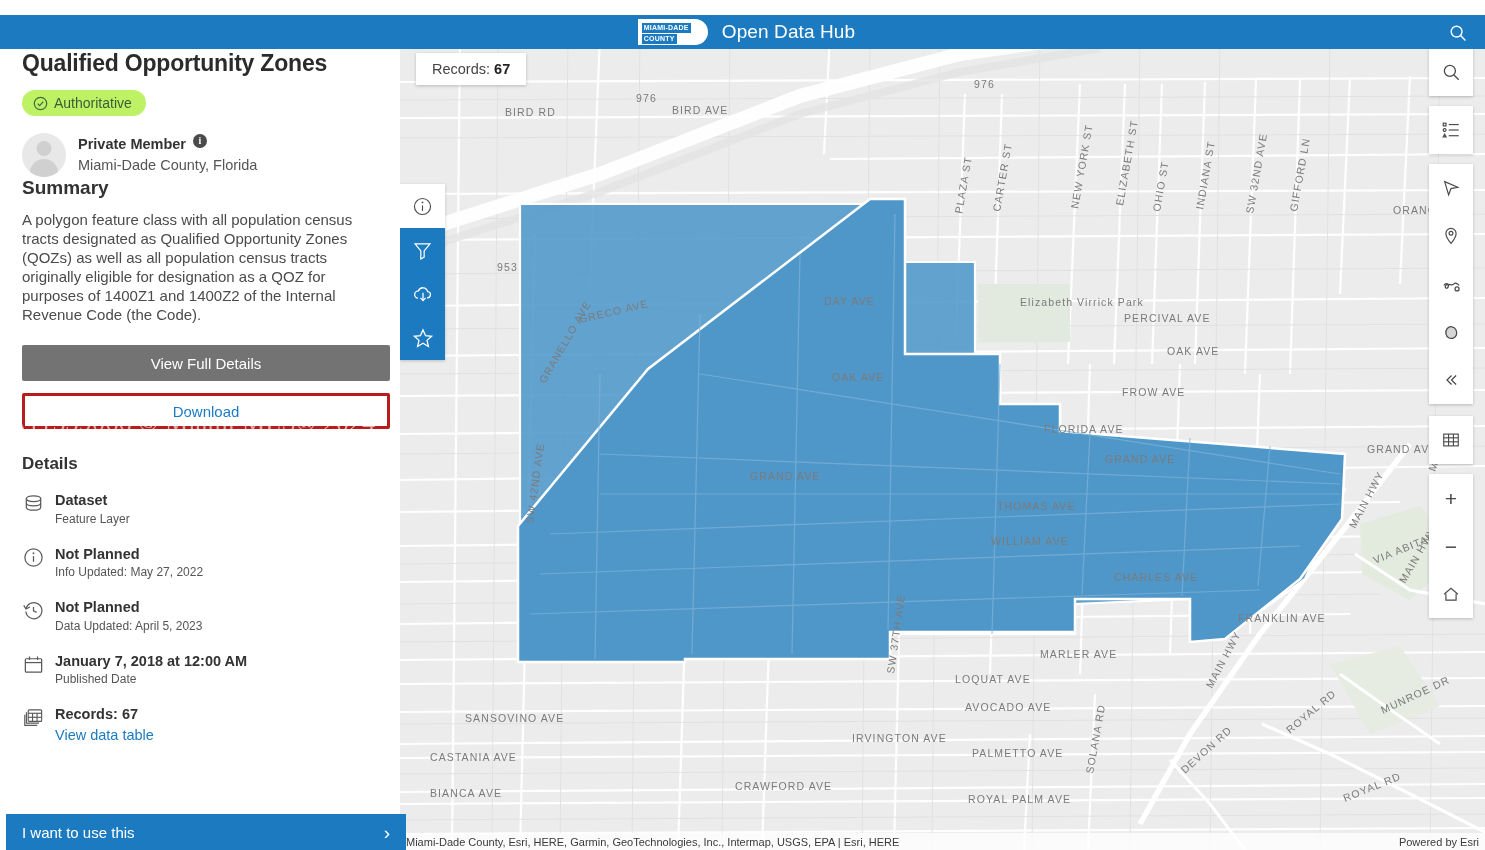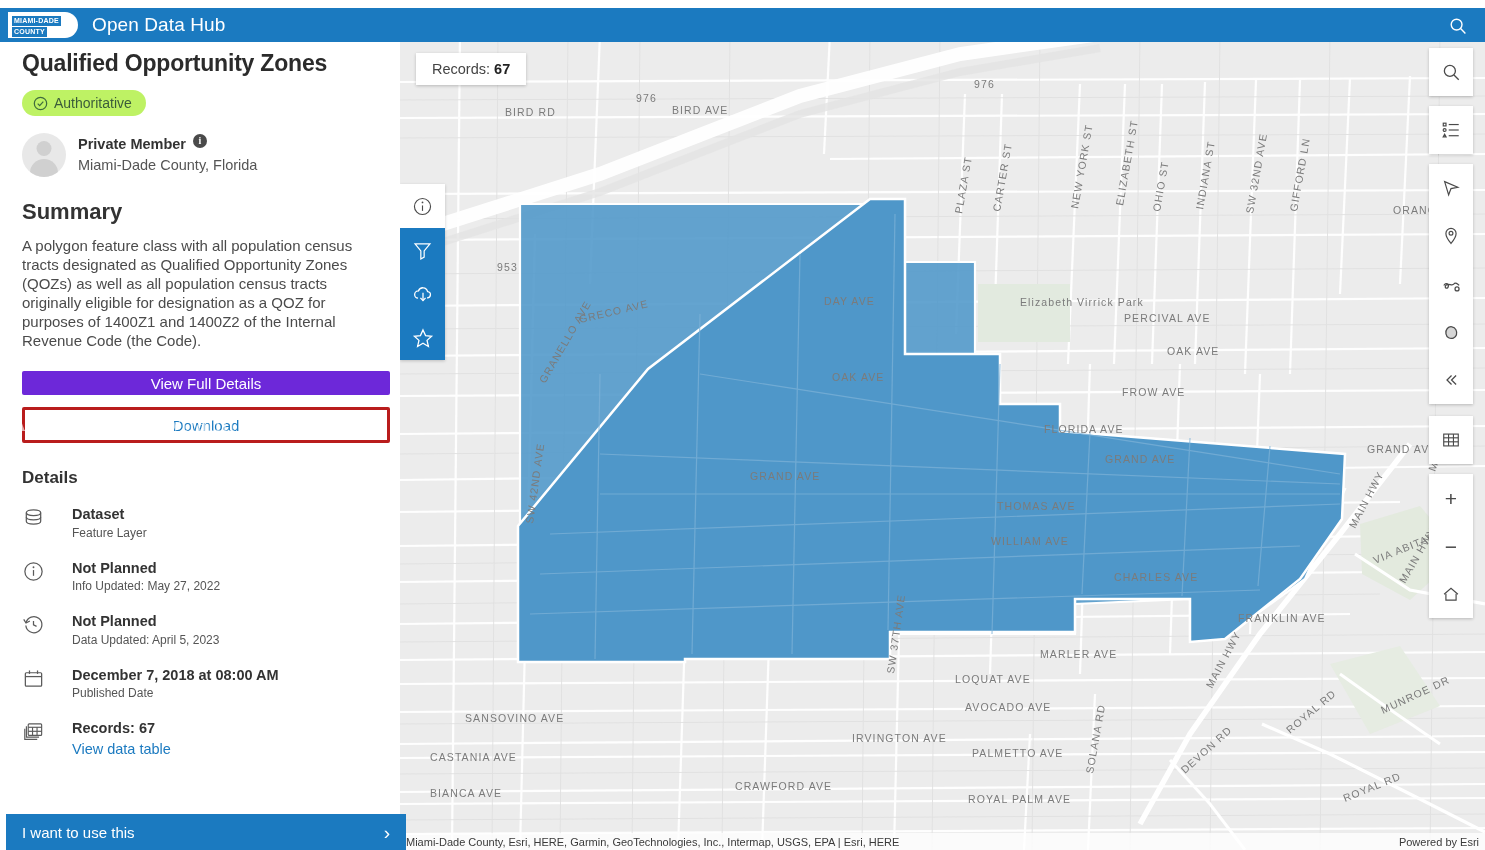--- a/index.html
+++ b/index.html
@@ -7,25 +7,26 @@
   html, body {
     width: 1485px; height: 850px;
     overflow: hidden;
     font-family: "Liberation Sans", sans-serif;
     background: #ffffff;
   }
   #app { position: relative; width: 1485px; height: 850px; }
 
   
   .header {
-    position: absolute; top: 8px; left: 0;
+    position: absolute; top: 15px; left: 0;
     width: 1485px; height: 34px;
     background: #1b7ac0;
     display: flex; align-items: center;
     z-index: 50;
+    justify-content: center;
   }
   .logo {
     margin-left: 8px;
     width: 70px; height: 26px;
     position: relative;
     background: #1b7ac0;
   }
   .logo-d {
     position: absolute; left: 0; top: 0;
     width: 70px; height: 26px;
@@ -104,48 +105,47 @@
   }
   .info-dot {
     width: 14px; height: 14px; border-radius: 50%;
     background: #4a4a4a; color: #fff; font-size: 10px; font-weight: bold;
     display: inline-flex; align-items: center; justify-content: center;
     font-family: "Liberation Serif", serif;
   }
   .owner-org { font-size: 14.5px; color: #555; }
 
   .sec-title {
-    margin-top: 22px;
-    font-size: 22px; font-weight: 700; color: #333;
+    font-size: 19px; font-weight: 700; color: #333;
   }
   .summary-text {
     margin-top: 11px;
     font-size: 15px; line-height: 19px; color: #4b4b4b;
   }
 
   .btn-primary {
-    display: block; width: 368px; height: 24px;
+    display: block; width: 368px; height: 36px;
     margin-top: 21px;
-    background: #6d28d9; color: #ffffff;
+    background: #737373; color: #ffffff;
     border: none; border-radius: 2px;
     font-size: 15px; cursor: pointer;
     font-family: "Liberation Sans", sans-serif;
     position: relative;
   }
   .btn-outline {
     display: block; width: 368px; height: 36px;
     margin-top: 12px;
     background: #ffffff; color: #1b7ac0;
     border: 3px solid #b91c1c; border-radius: 2px;
     font-size: 15px; cursor: pointer;
     font-family: "Liberation Sans", sans-serif;
   }
 
   .details-title { margin-top: 25px; font-size: 17px; font-weight: 700; color: #333; }
-  .detail-row { display: flex; gap: 24px; margin-top: 16px; align-items: flex-start; }
+  .detail-row { display: flex; gap: 7px; margin-top: 16px; align-items: flex-start; }
   .detail-icon { width: 26px; height: 26px; flex: 0 0 26px; color: #5a5a5a; padding-top: 2px; }
   .detail-icon svg { display: block; }
   .detail-txt { line-height: 1.42; }
   .detail-main { font-size: 14.5px; font-weight: 700; color: #333; }
   .detail-sub { font-size: 12px; color: #555; }
   .detail-link { font-size: 14.5px; color: #1b7ac0; cursor: pointer; }
 
   .use-bar {
     position: absolute; left: 0; bottom: 0;
     width: 400px; height: 36px;
@@ -339,21 +339,21 @@
       <div class="detail-row">
         <span class="detail-icon">
           <svg width="23" height="23" viewBox="0 0 24 24" fill="none" stroke="#5a5a5a" stroke-width="1.3">
             <rect x="3.5" y="6" width="17" height="14" rx="1"></rect>
             <line x1="3.5" y1="10" x2="20.5" y2="10"></line>
             <line x1="7.8" y1="3.6" x2="7.8" y2="7.2"></line>
             <line x1="16.2" y1="3.6" x2="16.2" y2="7.2"></line>
           </svg>
         </span>
         <div class="detail-txt">
-          <div class="detail-main">December 7, 2018 at 08:00 AM</div>
+          <div class="detail-main">January 7, 2018 at 12:00 AM</div>
           <div class="detail-sub">Published Date</div>
         </div>
       </div>
 
       
       <div class="detail-row">
         <span class="detail-icon">
           <svg width="23" height="23" viewBox="0 0 24 24" fill="none" stroke="#5a5a5a" stroke-width="1.2">
             <rect x="6.5" y="4" width="14" height="12" rx="1"></rect>
             <line x1="6.5" y1="7.6" x2="20.5" y2="7.6"></line>

